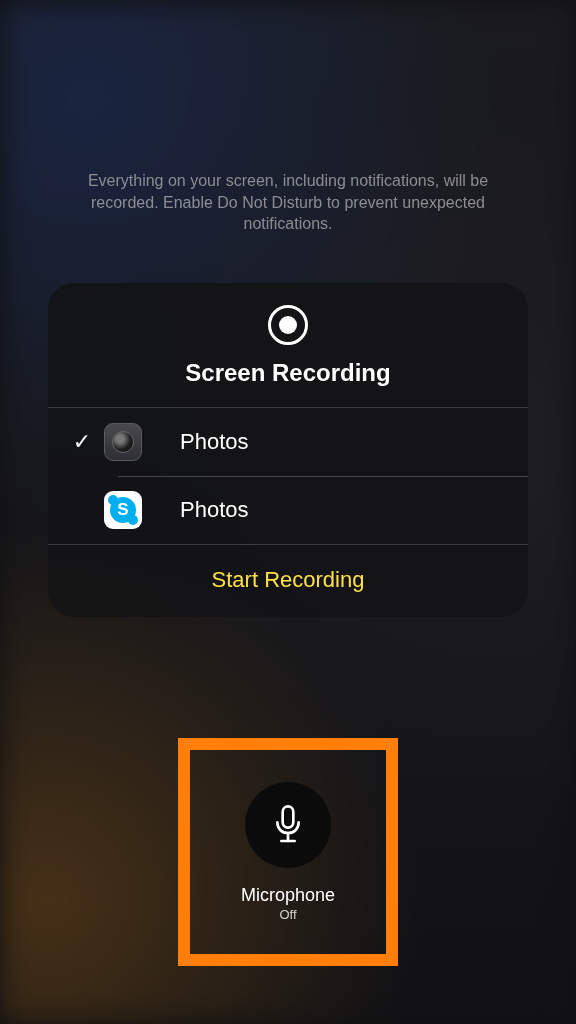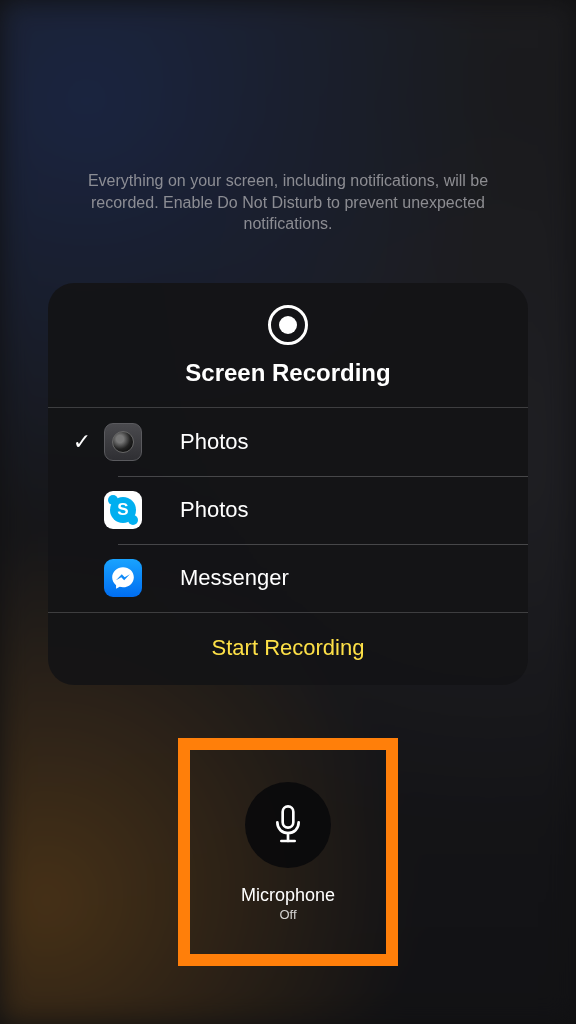--- a/index.html
+++ b/index.html
@@ -165,29 +165,20 @@
     </div>
 
     <div class="row">
       <div class="check"></div>
       <div class="app-icon ic-skype">
         <div class="bubble">S</div>
       </div>
       <div class="app-label">Photos</div>
     </div>
 
-    <div class="row">
-      <div class="check"></div>
-      <div class="app-icon ic-messenger">
-        <svg viewBox="0 0 36 36">
-            <path fill="#fff" d="M18 3C9.7 3 3 9.2 3 17c0 4.4 2.1 8.3 5.4 10.9V33l5-2.8c1.4.4 3 .6 4.6.6 8.3 0 15-6.2 15-14S26.3 3 18 3zm1.6 18.2-4-4.2-7.3 4.2 8-8.5 4 4.2 7.2-4.2-7.9 8.5z"></path>
-          </svg>
-      </div>
-      <div class="app-label">Messenger</div>
-    </div>
 
   </div>
 
   <div class="start">Start Recording</div>
 </div>
 
 <div class="highlight-box">
   <div class="mic-btn">
     <svg viewBox="0 0 24 30">
       <rect x="8" y="1" width="8" height="16" rx="4" fill="none" stroke="#fff" stroke-width="2"></rect>

